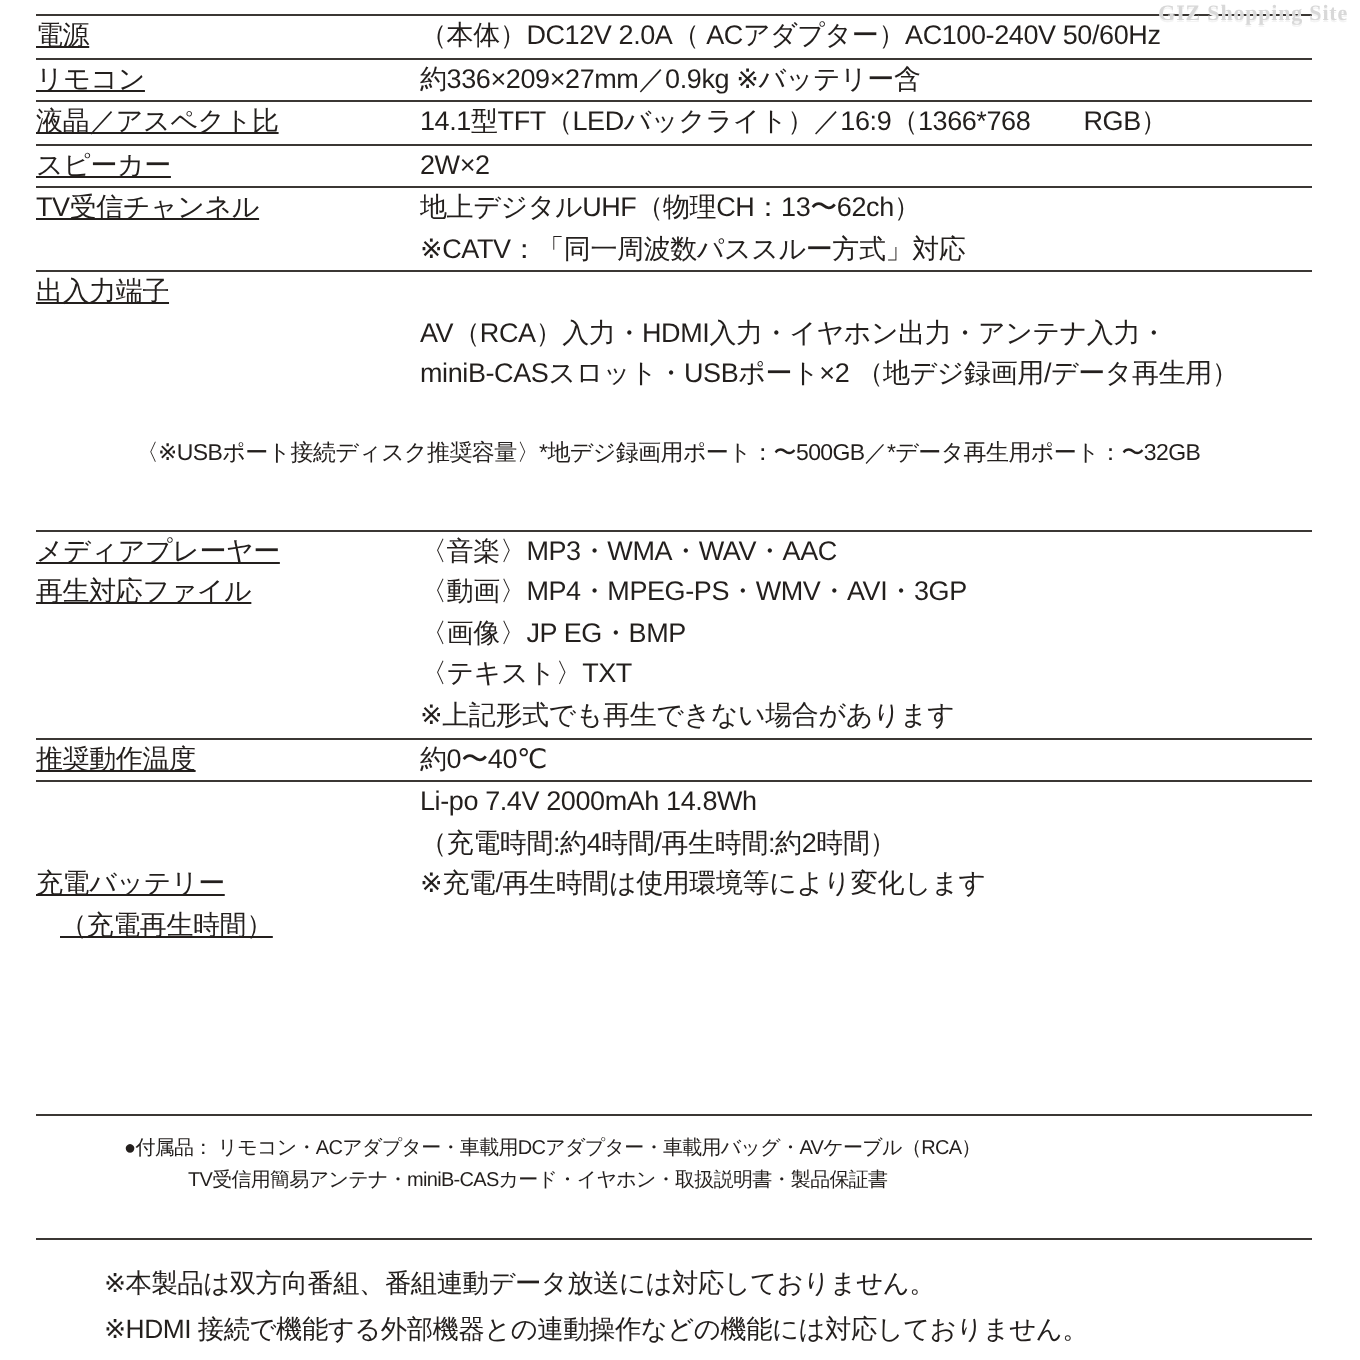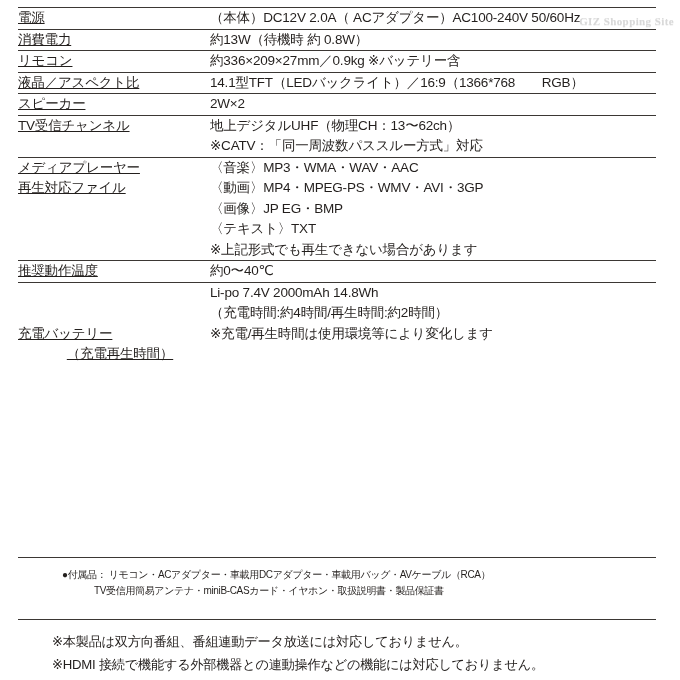--- a/index.html
+++ b/index.html
@@ -20,21 +20,21 @@
   .sheet {
     position: relative;
     width: 680px;
     height: 680px;
     box-sizing: border-box;
   }
 
   
   .watermark {
     position: absolute;
-    top: 15px;
+    top: 1px;
     right: 6px;
     font-size: 11px;
     font-weight: bold;
     letter-spacing: 0.4px;
     color: #d8d8d8;
     text-shadow: 0 1px 0 #f3f3f3;
     white-space: nowrap;
     z-index: 5;
     font-family: "Liberation Serif", "DejaVu Serif", serif;
   }
@@ -73,21 +73,20 @@
     white-space: pre-line;
   }
 
   
   .lbl-two-line {
     display: block;
   }
   .lbl-two-line .l2 {
     display: block;
     padding-left: 12px;
-    text-align: center;
   }
 
   
   .row-note {
     display: block;
     text-align: center;
     font-size: 11.5px;
     line-height: 1.5;
     letter-spacing: -0.3px;
     margin-top: 1px;
@@ -141,24 +140,20 @@
   <div class="watermark">GIZ Shopping Site</div>
 
   <table class="spec-table">
     <tbody>
 
       <tr>
         <td class="cell-label">電源</td>
         <td class="cell-value">（本体）DC12V 2.0A（ ACアダプター）AC100-240V 50/60Hz</td>
       </tr>
 
-      <tr>
-        <td class="cell-label">消費電力</td>
-        <td class="cell-value">約13W（待機時 約 0.8W）</td>
-      </tr>
 
       <tr>
         <td class="cell-label">リモコン</td>
         <td class="cell-value">約336×209×27mm／0.9kg ※バッテリー含</td>
       </tr>
 
       <tr>
         <td class="cell-label">液晶／アスペクト比</td>
         <td class="cell-value">14.1型TFT（LEDバックライト）／16:9（1366*768　　RGB）</td>
       </tr>
@@ -168,20 +163,32 @@
         <td class="cell-value">2W×2</td>
       </tr>
 
       <tr>
         <td class="cell-label">TV受信チャンネル</td>
         <td class="cell-value">地上デジタルUHF（物理CH：13〜62ch）
 ※CATV：「同一周波数パススルー方式」対応</td>
       </tr>
 
 
+      <tr>
+        <td class="cell-label">出入力端子</td>
+        <td class="cell-value">
+          <span>AV（RCA）入力・HDMI入力・イヤホン出力・アンテナ入力・
+miniB-CASスロット・USBポート×2 （地デジ録画用/データ再生用）</span>
+        </td>
+      </tr>
+      <tr class="no-rule" style="border-top:none;">
+        <td class="cell-value" colspan="2" style="padding:0 0 8px 0;">
+          <span class="row-note">〈※USBポート接続ディスク推奨容量〉*地デジ録画用ポート：〜500GB／*データ再生用ポート：〜32GB</span>
+        </td>
+      </tr>
 
       <tr>
         <td class="cell-label">メディアプレーヤー
 再生対応ファイル</td>
         <td class="cell-value">〈音楽〉MP3・WMA・WAV・AAC
 〈動画〉MP4・MPEG-PS・WMV・AVI・3GP
 〈画像〉JP EG・BMP
 〈テキスト〉TXT
 ※上記形式でも再生できない場合があります</td>
       </tr>

